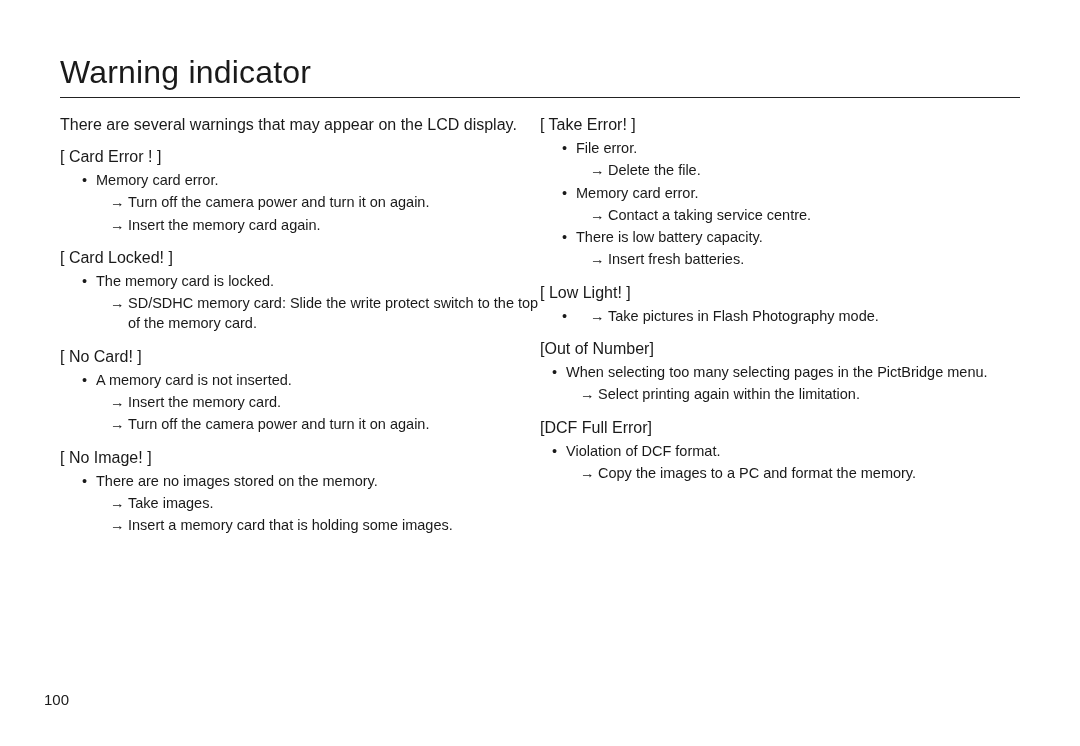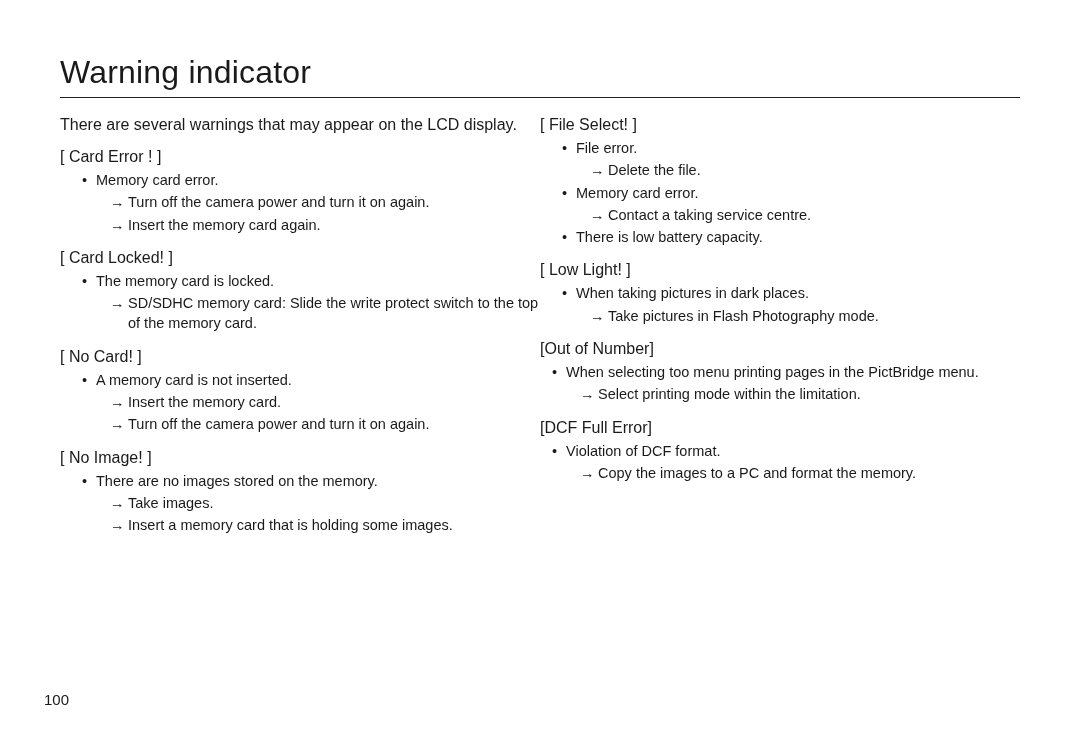--- a/index.html
+++ b/index.html
@@ -142,58 +142,60 @@
           <div class="arrows">
             <div>Take images.</div>
             <div>Insert a memory card that is holding some images.</div>
           </div>
         </li>
       </ul>
     </div>
 
     <div class="col">
 
-      <div class="section-head" style="margin-top:6px">[ File Select! ]</div>
+      <div class="section-head" style="margin-top:6px">[ Take Error! ]</div>
       <ul class="bullets">
         <li>
           <span>File error.</span>
           <div class="arrows">
             <div>Delete the file.</div>
           </div>
         </li>
         <li>
           <span>Memory card error.</span>
           <div class="arrows">
             <div>Contact a taking service centre.</div>
           </div>
         </li>
       </ul>
 
       <ul class="bullets">
         <li>
           <span>There is low battery capacity.</span>
+          <div class="arrows">
+            <div>Insert fresh batteries.</div>
+          </div>
         </li>
       </ul>
 
       <div class="section-head">[ Low Light! ]</div>
       <ul class="bullets">
         <li>
-          <span>When taking pictures in dark places.</span>
           <div class="arrows">
             <div>Take pictures in Flash Photography mode.</div>
           </div>
         </li>
       </ul>
 
       <div class="section-head">[Out of Number]</div>
       <ul class="bullets tight">
         <li>
-          <span>When selecting too menu printing pages in the PictBridge menu.</span>
-          <div class="arrows">
-            <div>Select printing mode within the limitation.</div>
+          <span>When selecting too many selecting pages in the PictBridge menu.</span>
+          <div class="arrows">
+            <div>Select printing again within the limitation.</div>
           </div>
         </li>
       </ul>
 
       <div class="section-head">[DCF Full Error]</div>
       <ul class="bullets tight">
         <li>
           <span>Violation of DCF format.</span>
           <div class="arrows">
             <div>Copy the images to a PC and format the memory.</div>

